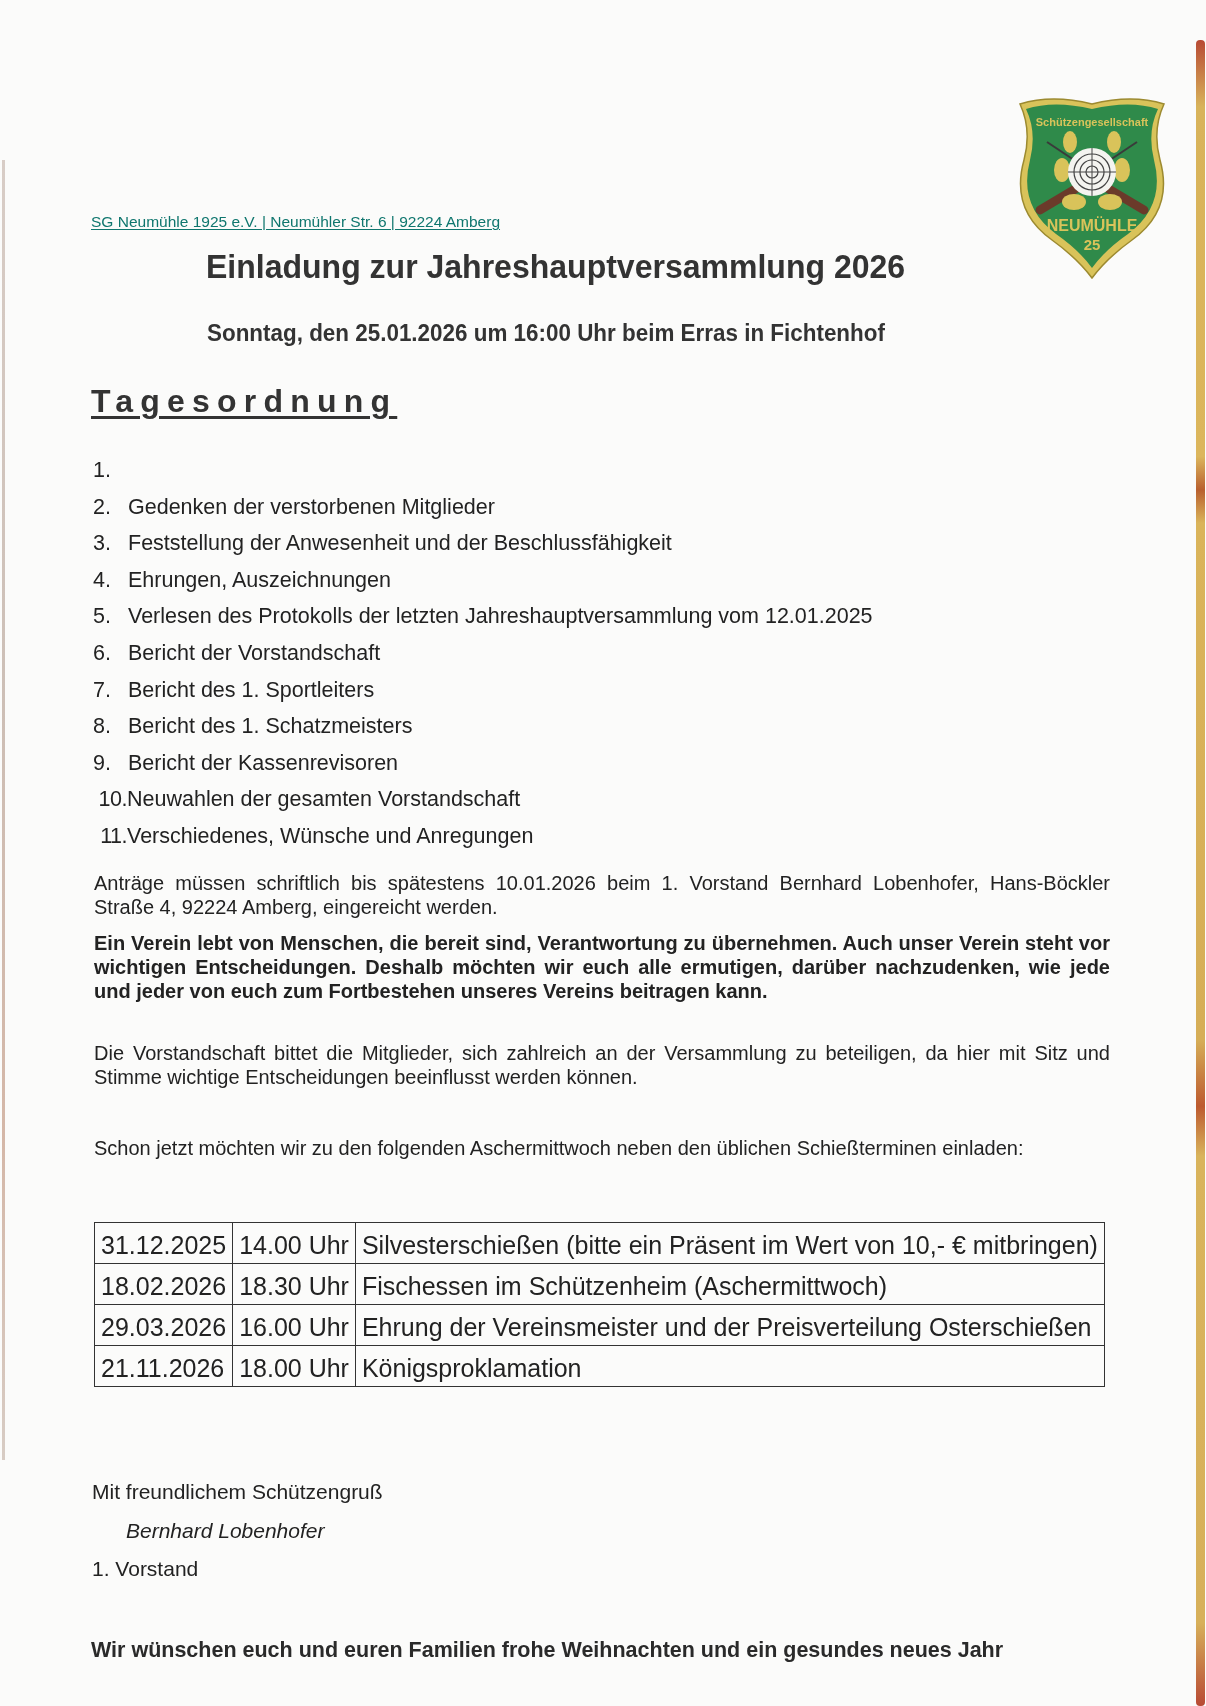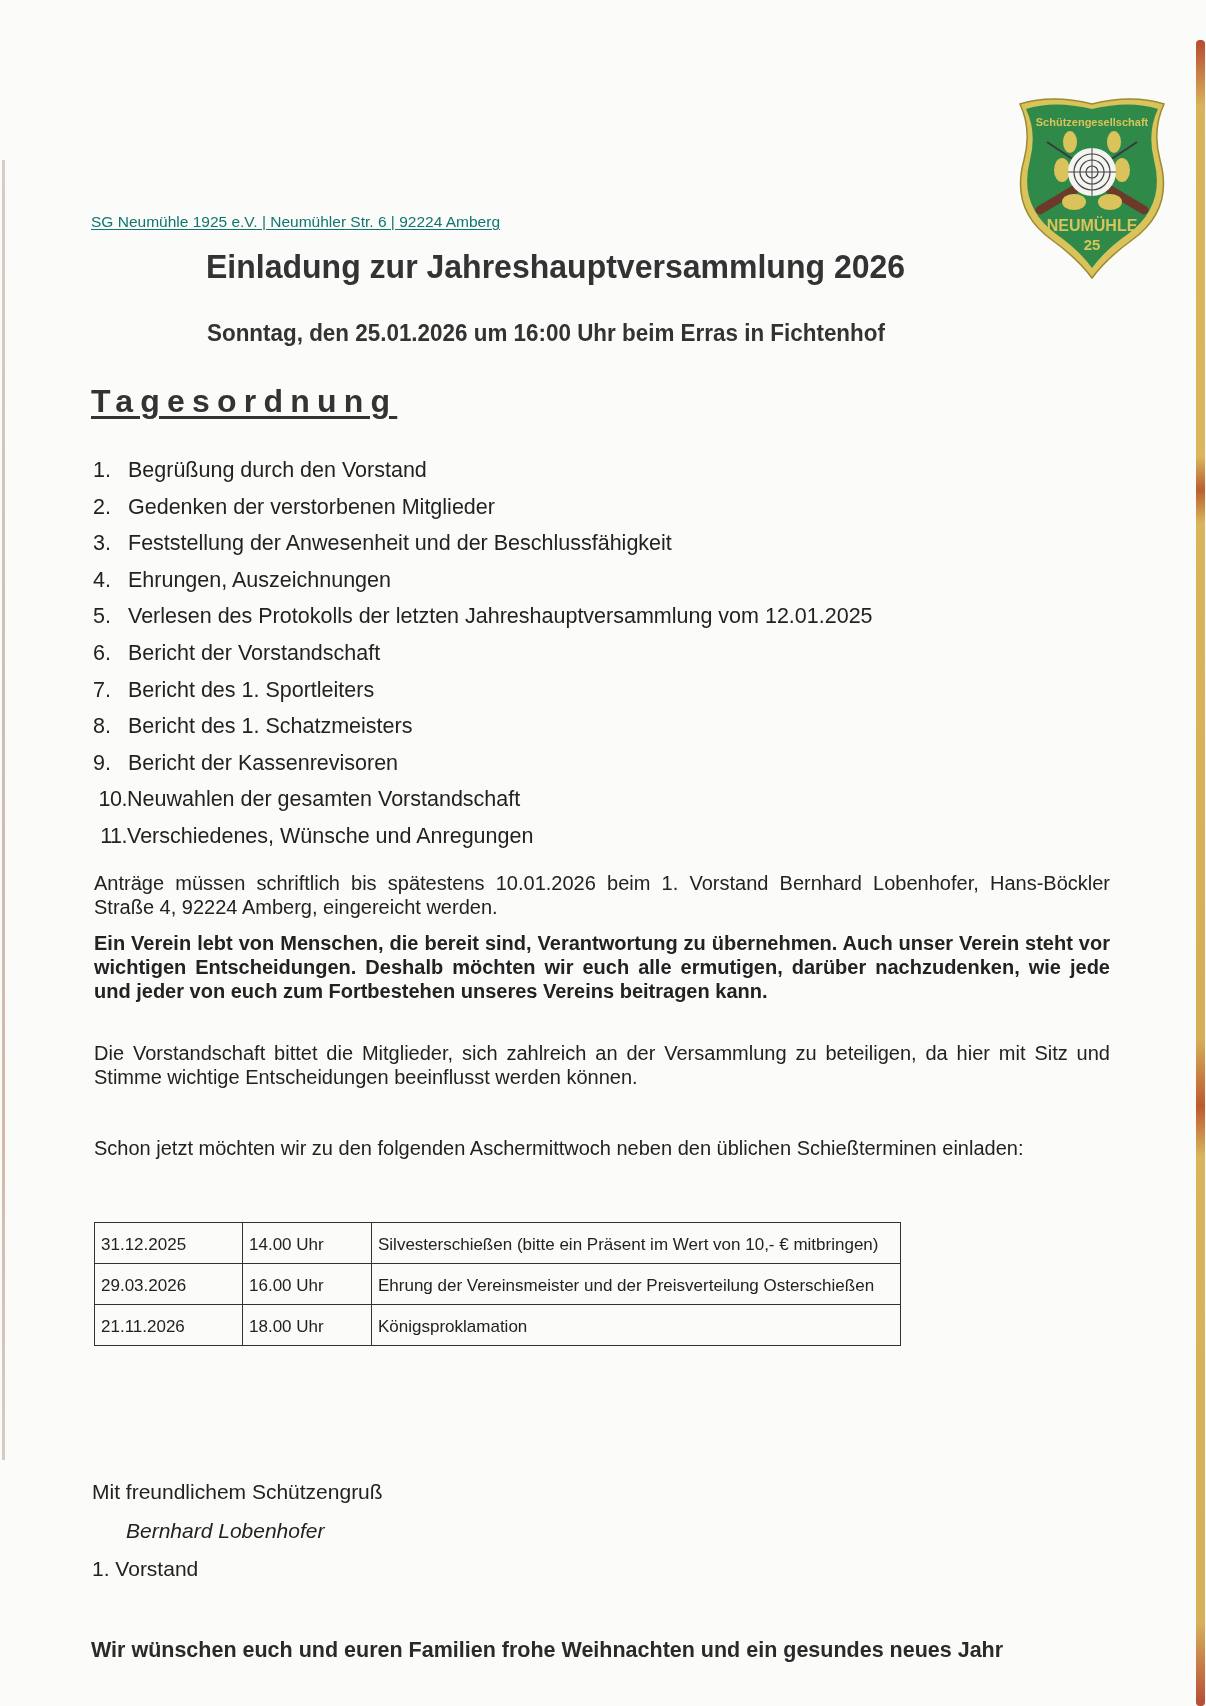--- a/index.html
+++ b/index.html
@@ -40,21 +40,21 @@
   .agenda li { height: 36.6px; font-size: 21.5px; line-height: 27px; color: #222; display: flex; }
   .agenda .num { width: 35px; flex: none; }
   .agenda .num.wide { width: 34px; letter-spacing: -0.5px; text-align: right; }
   .para {
     position: absolute; left: 94px; width: 1016px; font-size: 20px; line-height: 23.5px;
     text-align: justify; color: #222;
   }
   .para.bold { font-weight: bold; line-height: 23.8px; }
   .events {
     position: absolute; left: 94px; top: 1222px; width: 807px;
-    border-collapse: collapse; font-size: 17px; color: #222;
+    border-collapse: collapse; font-size: 25px; color: #222;
   }
   .events td {
     border: 1.5px solid #333; height: 36px; padding: 4px 6px 0 6px; vertical-align: middle;
     white-space: nowrap;
   }
   .events td.c-date { width: 135px; }
   .events td.c-time { width: 116px; }
   .closing { left: 92px; font-size: 21px; color: #222; }
   .closing.italic { font-style: italic; }
   .final {
@@ -100,21 +100,20 @@
 </svg>
 
 <div class="abs title">Einladung zur Jahreshauptversammlung 2026</div>
 <div class="abs subtitle">Sonntag, den 25.01.2026 um 16:00 Uhr beim Erras in Fichtenhof</div>
 
 <div class="abs section-heading">Tagesordnung</div>
 
 <ol class="agenda">
   <li>
       <span class="num">1.</span>
-      <span>Begrüßung durch den Vorstand</span>
     </li>
   <li>
       <span class="num">2.</span>
       <span>Gedenken der verstorbenen Mitglieder</span>
     </li>
   <li>
       <span class="num">3.</span>
       <span>Feststellung der Anwesenheit und der Beschlussfähigkeit</span>
     </li>
   <li>
@@ -157,20 +156,25 @@
 <p class="para" style="top:1137px; margin:0;">Schon jetzt möchten wir zu den folgenden Aschermittwoch neben den üblichen Schießterminen einladen:</p>
 
 <table class="events">
   <tbody>
       <tr>
     <td class="c-date">31.12.2025</td>
     <td class="c-time">14.00 Uhr</td>
     <td>Silvesterschießen (bitte ein Präsent im Wert von 10,- € mitbringen)</td>
   </tr>
   <tr>
+    <td class="c-date">18.02.2026</td>
+    <td class="c-time">18.30 Uhr</td>
+    <td>Fischessen im Schützenheim (Aschermittwoch)</td>
+  </tr>
+  <tr>
     <td class="c-date">29.03.2026</td>
     <td class="c-time">16.00 Uhr</td>
     <td>Ehrung der Vereinsmeister und der Preisverteilung Osterschießen</td>
   </tr>
   <tr>
     <td class="c-date">21.11.2026</td>
     <td class="c-time">18.00 Uhr</td>
     <td>Königsproklamation</td>
   </tr>
 </tbody>

